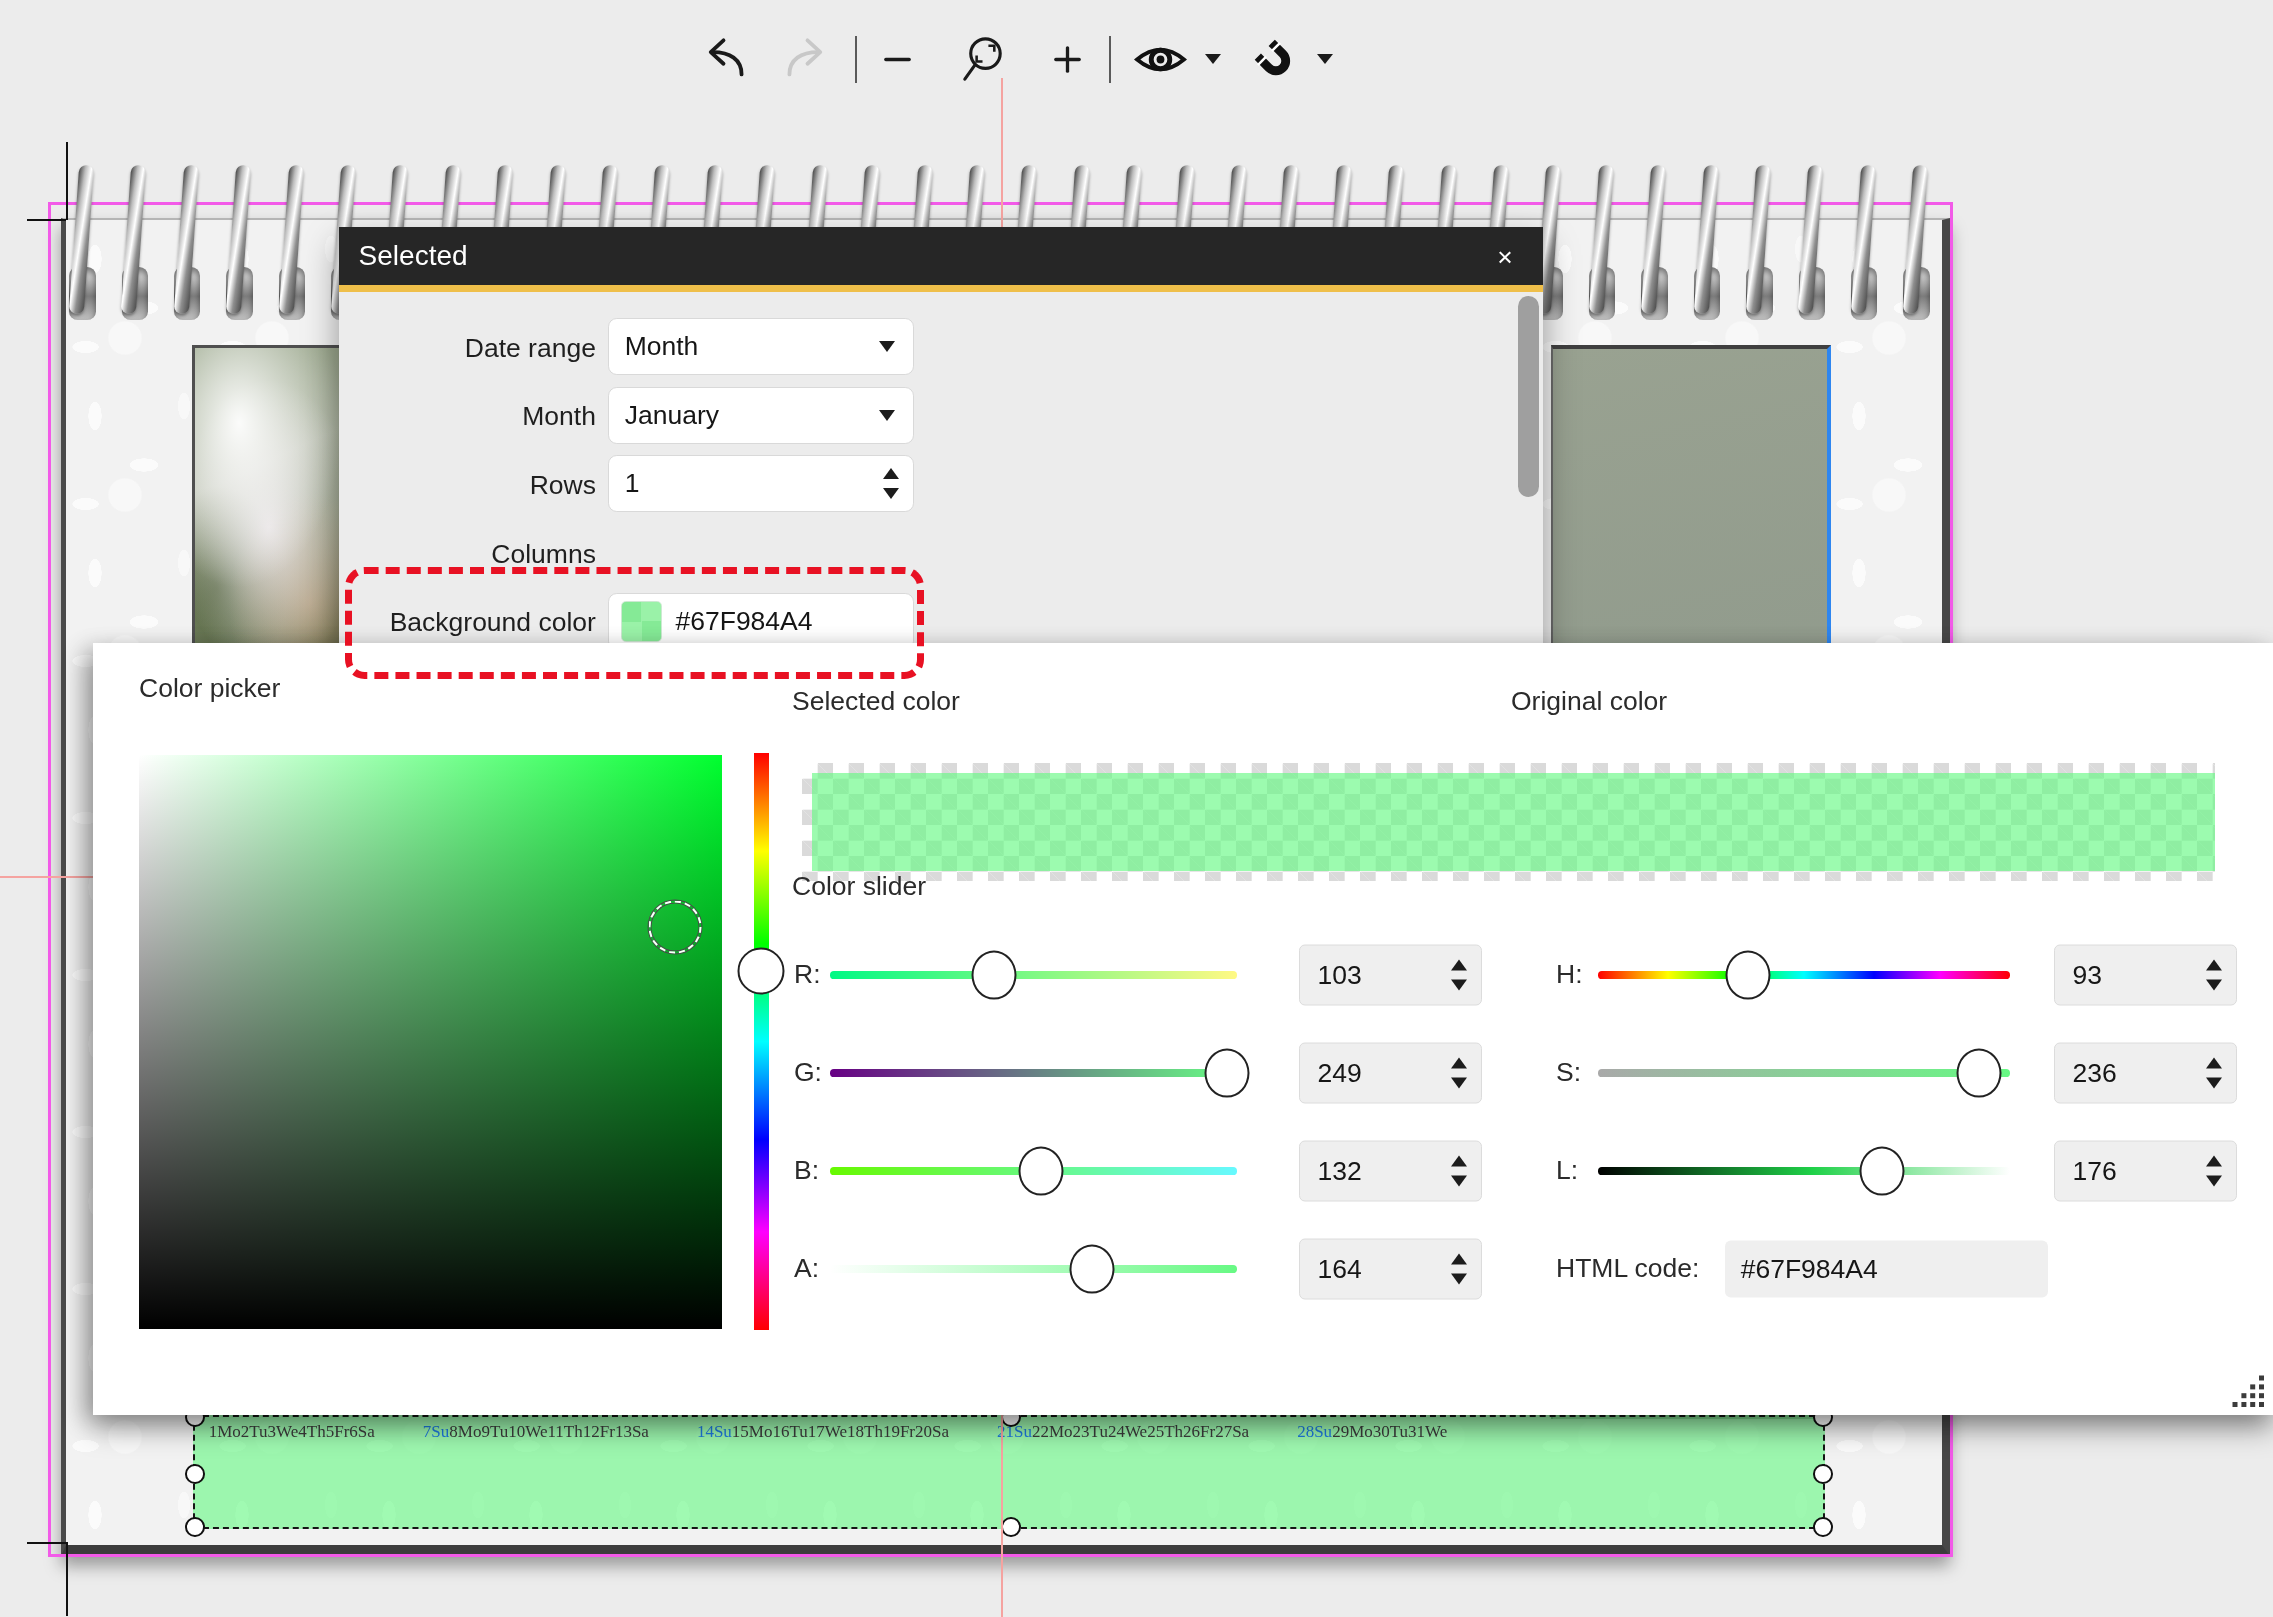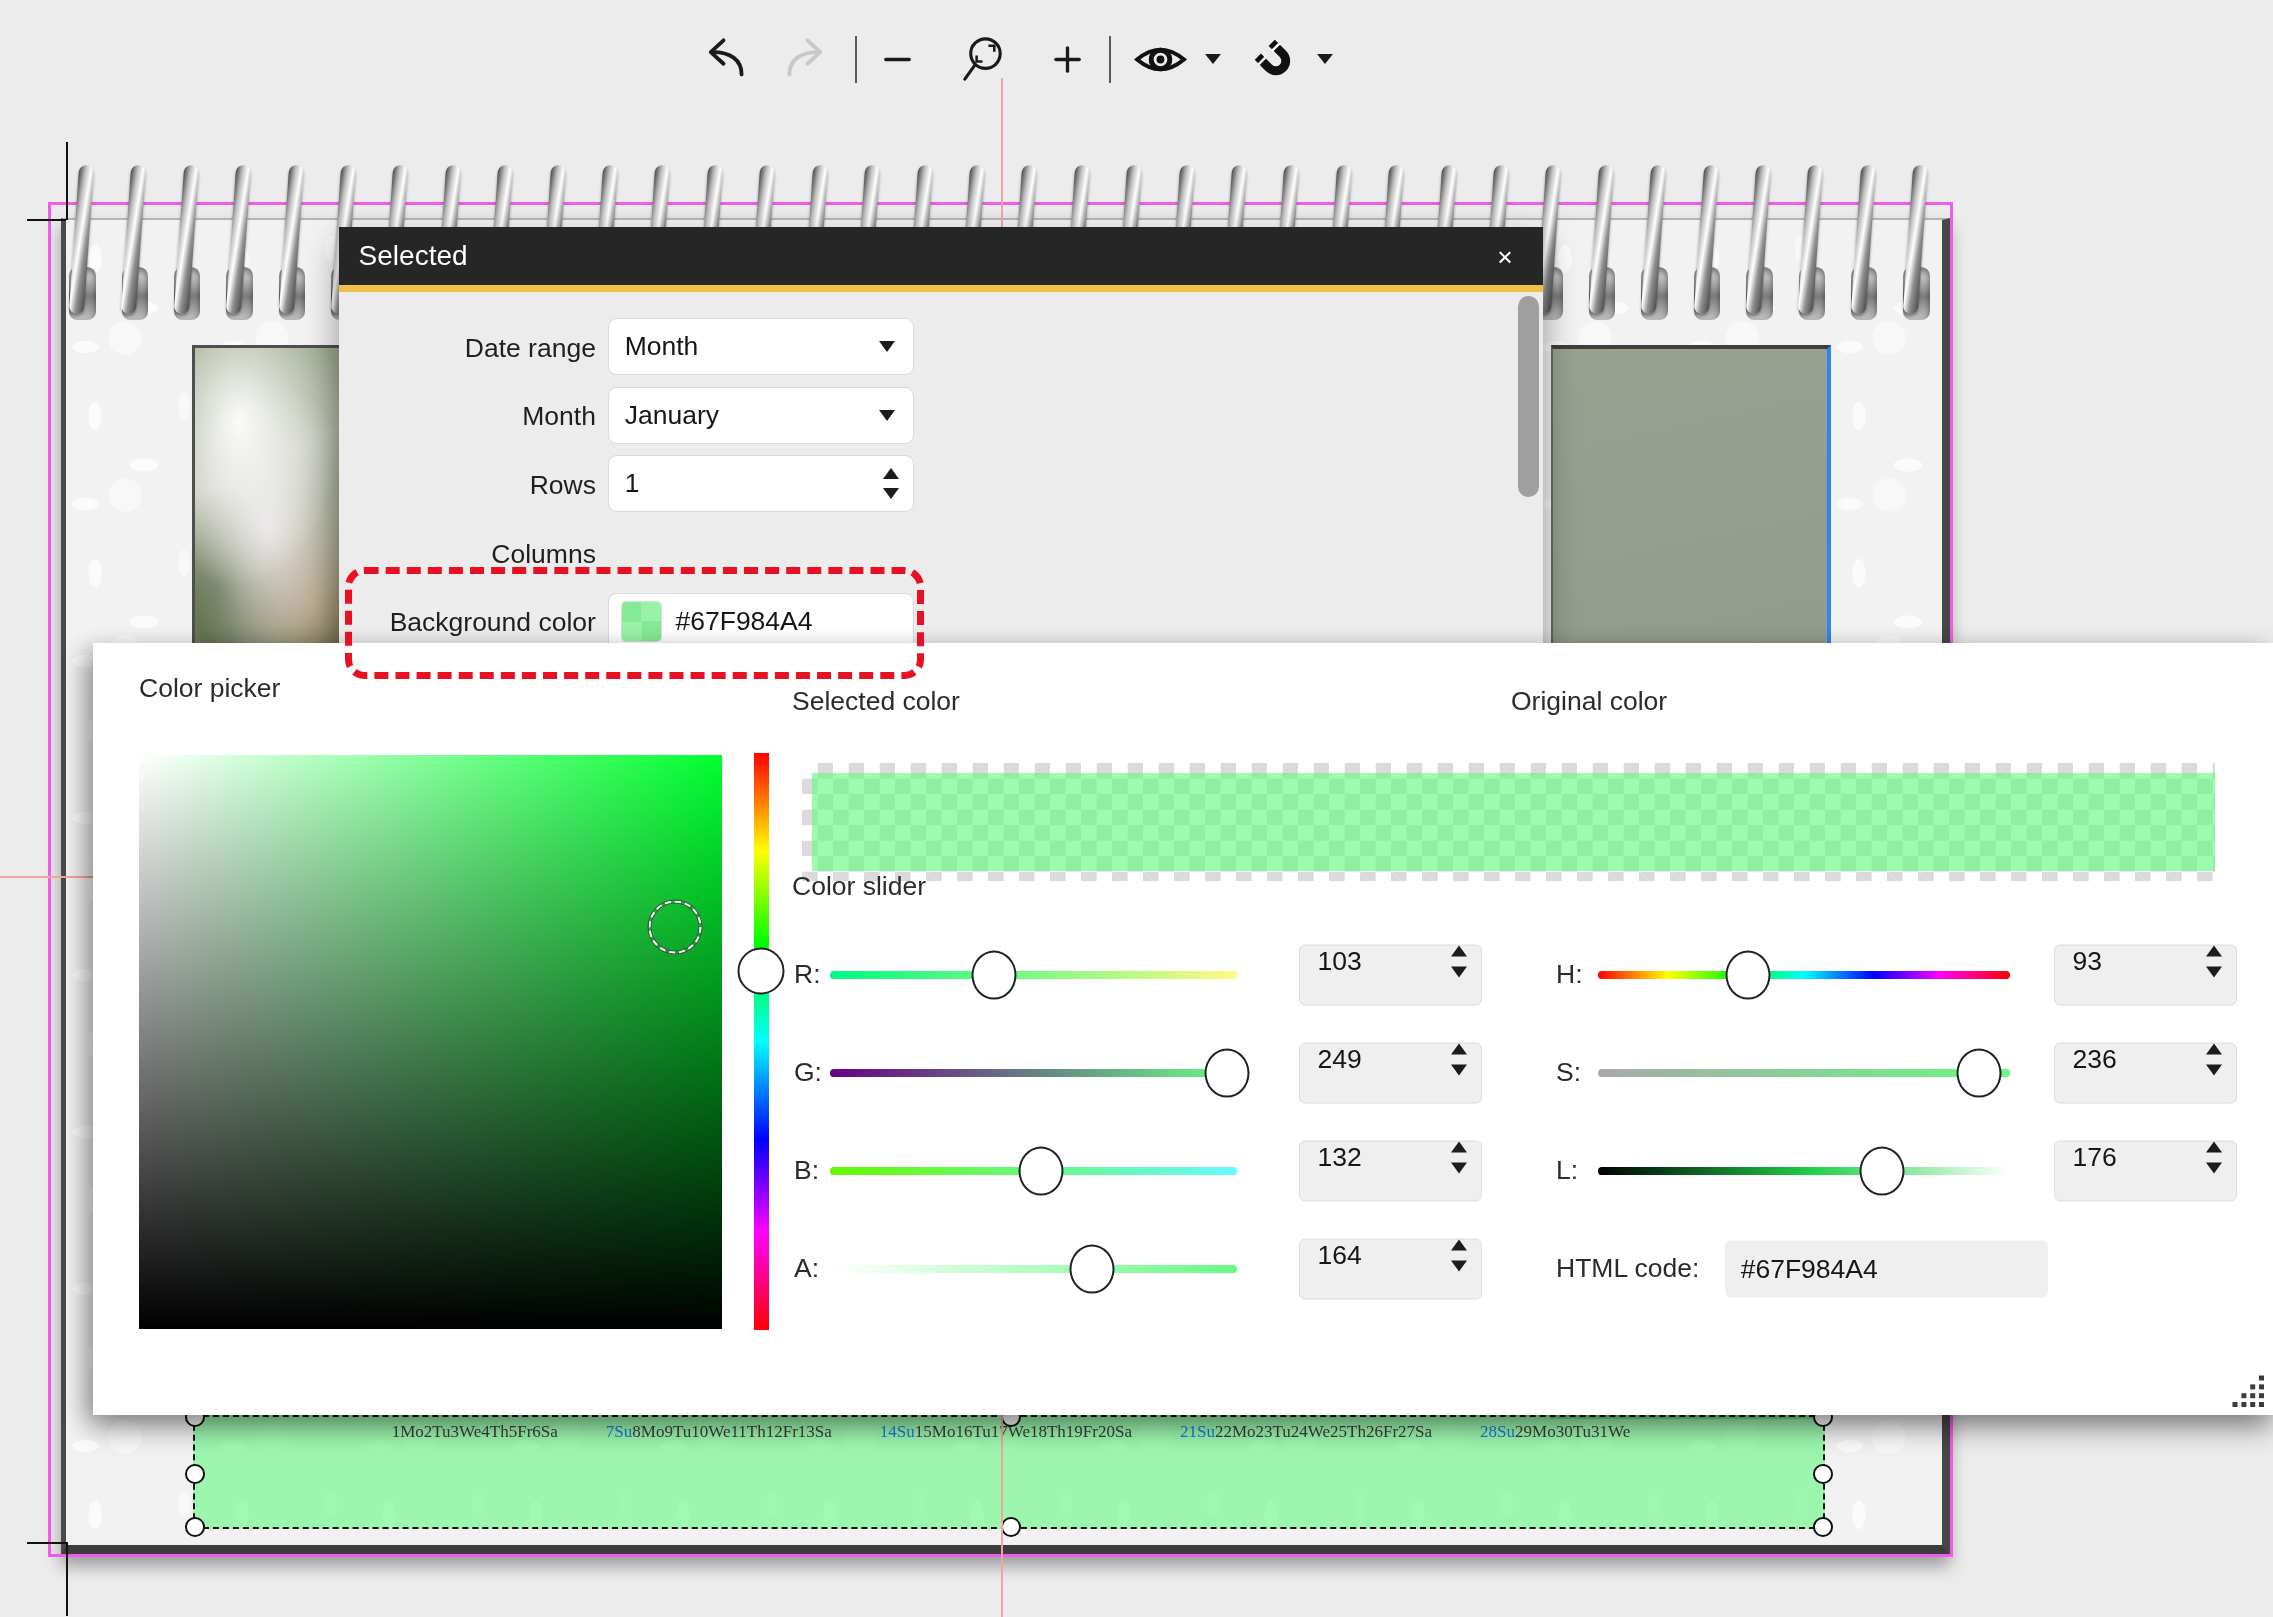--- a/index.html
+++ b/index.html
@@ -38,21 +38,21 @@
        radial-gradient(127px 206px at 50% 60%, rgba(242,236,242,.85), rgba(242,236,242,0) 72%),
        radial-gradient(108px 147px at 78% 85%, rgba(216,170,130,.55), rgba(216,170,130,0) 75%),
        radial-gradient(88px 127px at 15% 80%, rgba(70,88,48,.8), rgba(70,88,48,0) 80%),
        linear-gradient(155deg,#8d9c7d,#aeb6a2 40%,#95a083 62%,#5c6a49);}
   #photo-right{position:absolute;left:1551px;top:345px;width:274px;height:1070px;z-index:5;
       border-top:4.9px solid #3f3f3f;border-left:2px solid #6a6a6a;border-right:4.9px solid #2e86f0;
       background:linear-gradient(168deg,#99a291 0%,#909a8c 38%,#9ba89c 75%,#a3aca0 100%);}
   
   #strip{position:absolute;left:193px;top:1415px;width:1632px;height:114px;z-index:7;
          background:rgba(103,249,132,.62);border:2.9px dashed #151515;box-sizing:border-box;}
-  #strip .dates{position:absolute;left:13.7px;right:9.8px;top:4.9px;display:flex;justify-content:center;
+  #strip .dates{position:absolute;left:13.7px;right:9.8px;top:4.9px;display:flex;justify-content:flex-start;
          font-family:"Liberation Serif",serif;font-size:17px;color:#3c3c3c;}
   #strip .dates .sun{color:#1e7ae0;margin-left:48px;}
   .handle{position:absolute;width:15.7px;height:15.7px;border-radius:50%;background:#fff;border:2.9px solid #111;}
   
   #toolbar{position:absolute;left:698px;top:25.5px;height:67px;display:flex;align-items:center;z-index:14;color:#1a1a1a;}
   #toolbar .tbtn{display:flex;align-items:center;justify-content:center;cursor:default;}
   #toolbar .sep{width:2px;height:47px;background:#5a5a5a;margin:0 21.6px;}
   #toolbar svg{display:block;}
   .caret{width:0;height:0;border-left:8.8px solid transparent;border-right:8.8px solid transparent;
          border-top:10.8px solid #1a1a1a;margin-left:15.7px;}
@@ -104,21 +104,21 @@
   .t-r{background:linear-gradient(90deg,rgb(0,249,132),rgb(255,249,132));}
   .t-g{background:linear-gradient(90deg,rgb(103,0,132),rgb(103,255,132));}
   .t-b{background:linear-gradient(90deg,rgb(103,249,0),rgb(103,249,255));}
   .t-a{background:linear-gradient(90deg,rgba(103,249,132,0),rgb(103,249,132));}
   .t-h{background:linear-gradient(90deg,#f00,#ff0 17%,#0f0 33%,#0ff 50%,#00f 67%,#f0f 83%,#f00);}
   .t-s{background:linear-gradient(90deg,#a9a9a9,#67f984);}
   .t-l{background:linear-gradient(90deg,#000,#1fd148 52%,#fff);}
   .knob{position:absolute;top:50%;width:41px;height:45px;border-radius:50%;background:#fff;border:2.9px solid #222;
         transform:translate(-50%,-50%);}
   .vbox{position:absolute;width:183px;height:61px;background:#efefef;border:1px solid #dcdcdc;border-radius:5.9px;
-        box-sizing:border-box;display:flex;font-size:26.5px;color:#161616;transform:translateY(-50%);}
+        box-sizing:border-box;display:flex;align-items:center;font-size:26.5px;color:#161616;transform:translateY(-50%);}
   .vbox .txt{margin-left:17.6px;}
   #html-input{position:absolute;left:1632px;top:626px;width:323px;height:57px;background:#efefef;border-radius:5.9px;
         display:flex;align-items:center;font-size:26.5px;color:#161616;transform:translateY(-50%);}
   #grip{position:absolute;right:9.8px;bottom:7.8px;width:4.9px;height:4.9px;background:#3c3c3c;
         box-shadow:-8.8px 0 #3c3c3c,-17.6px 0 #3c3c3c,-26.5px 0 #3c3c3c,0 -8.8px #3c3c3c,-8.8px -8.8px #3c3c3c,
                    -17.6px -8.8px #3c3c3c,0 -17.6px #3c3c3c,-8.8px -17.6px #3c3c3c,0 -26.5px #3c3c3c;}
 </style>
 </head>
 <body>
 

